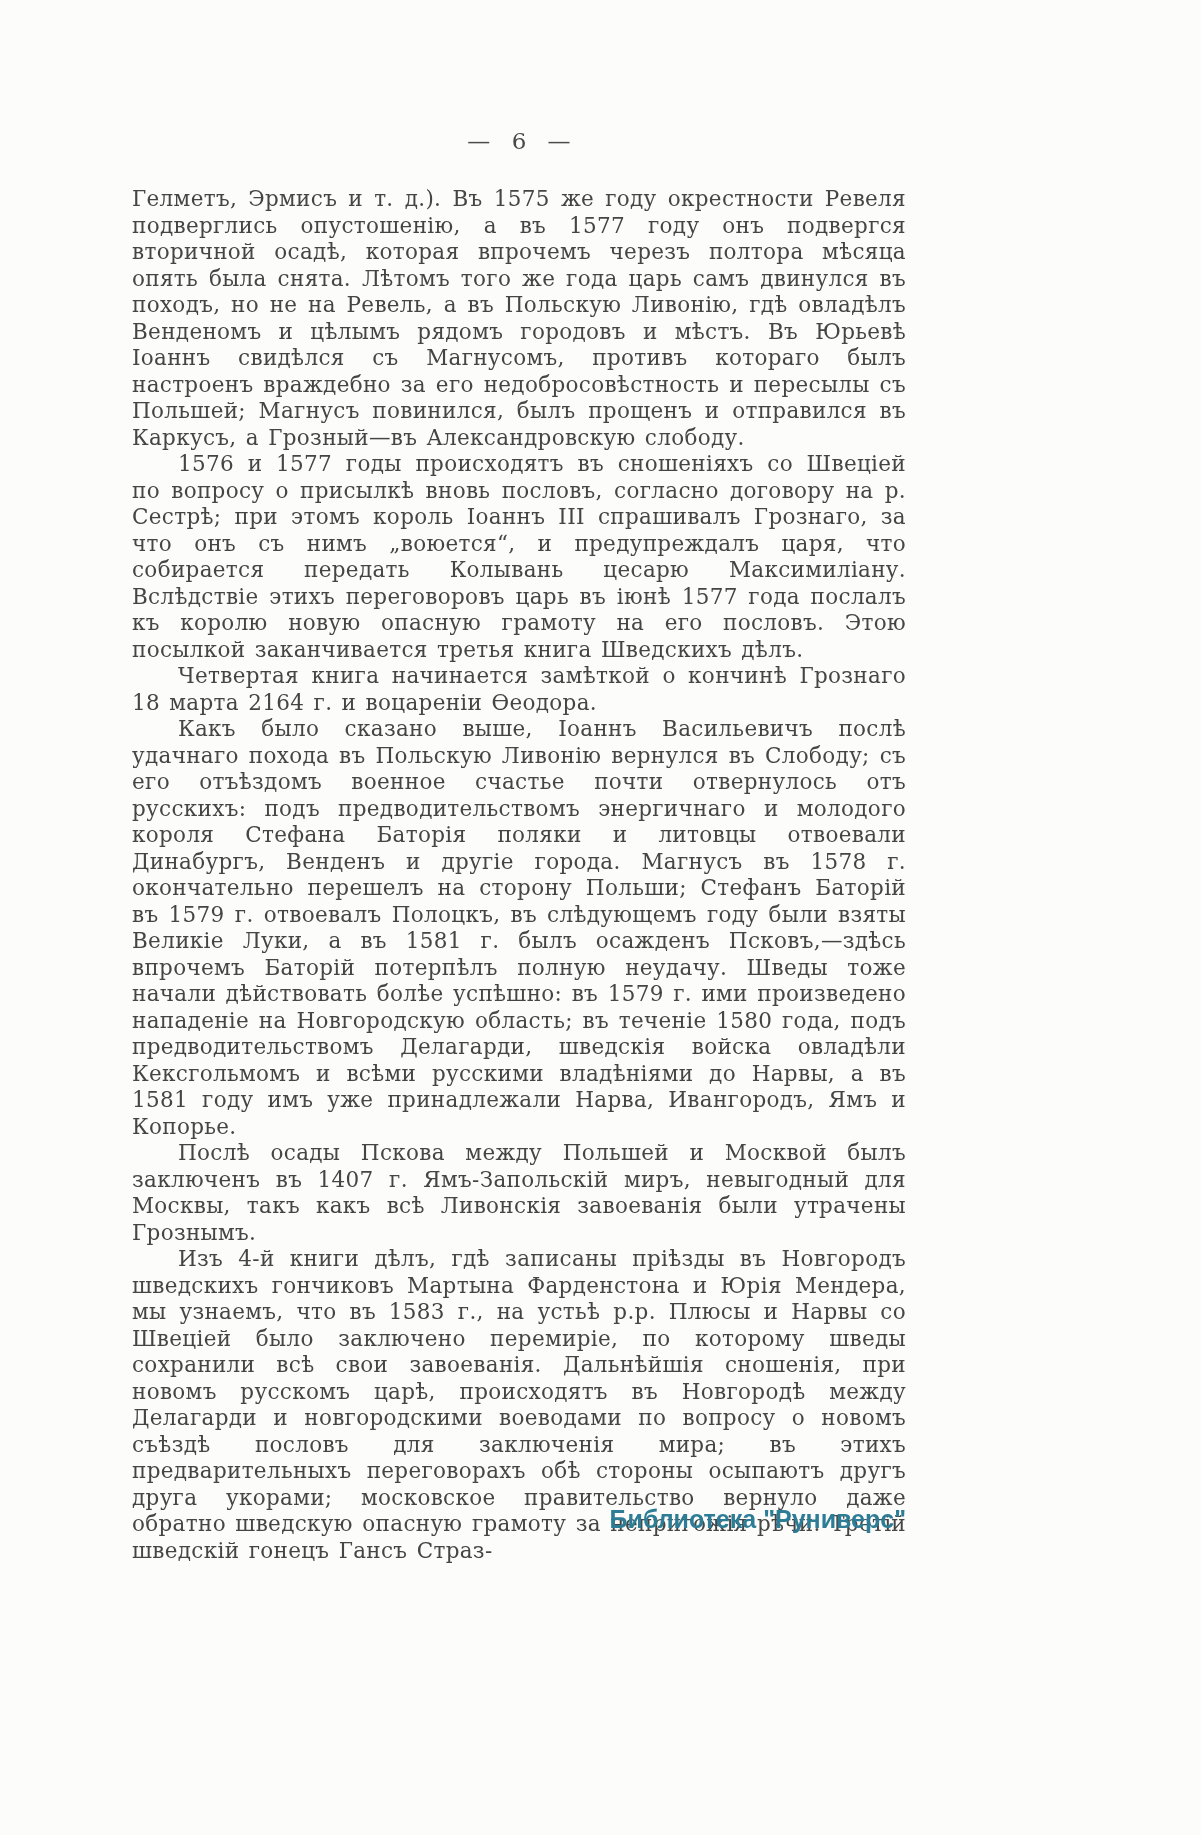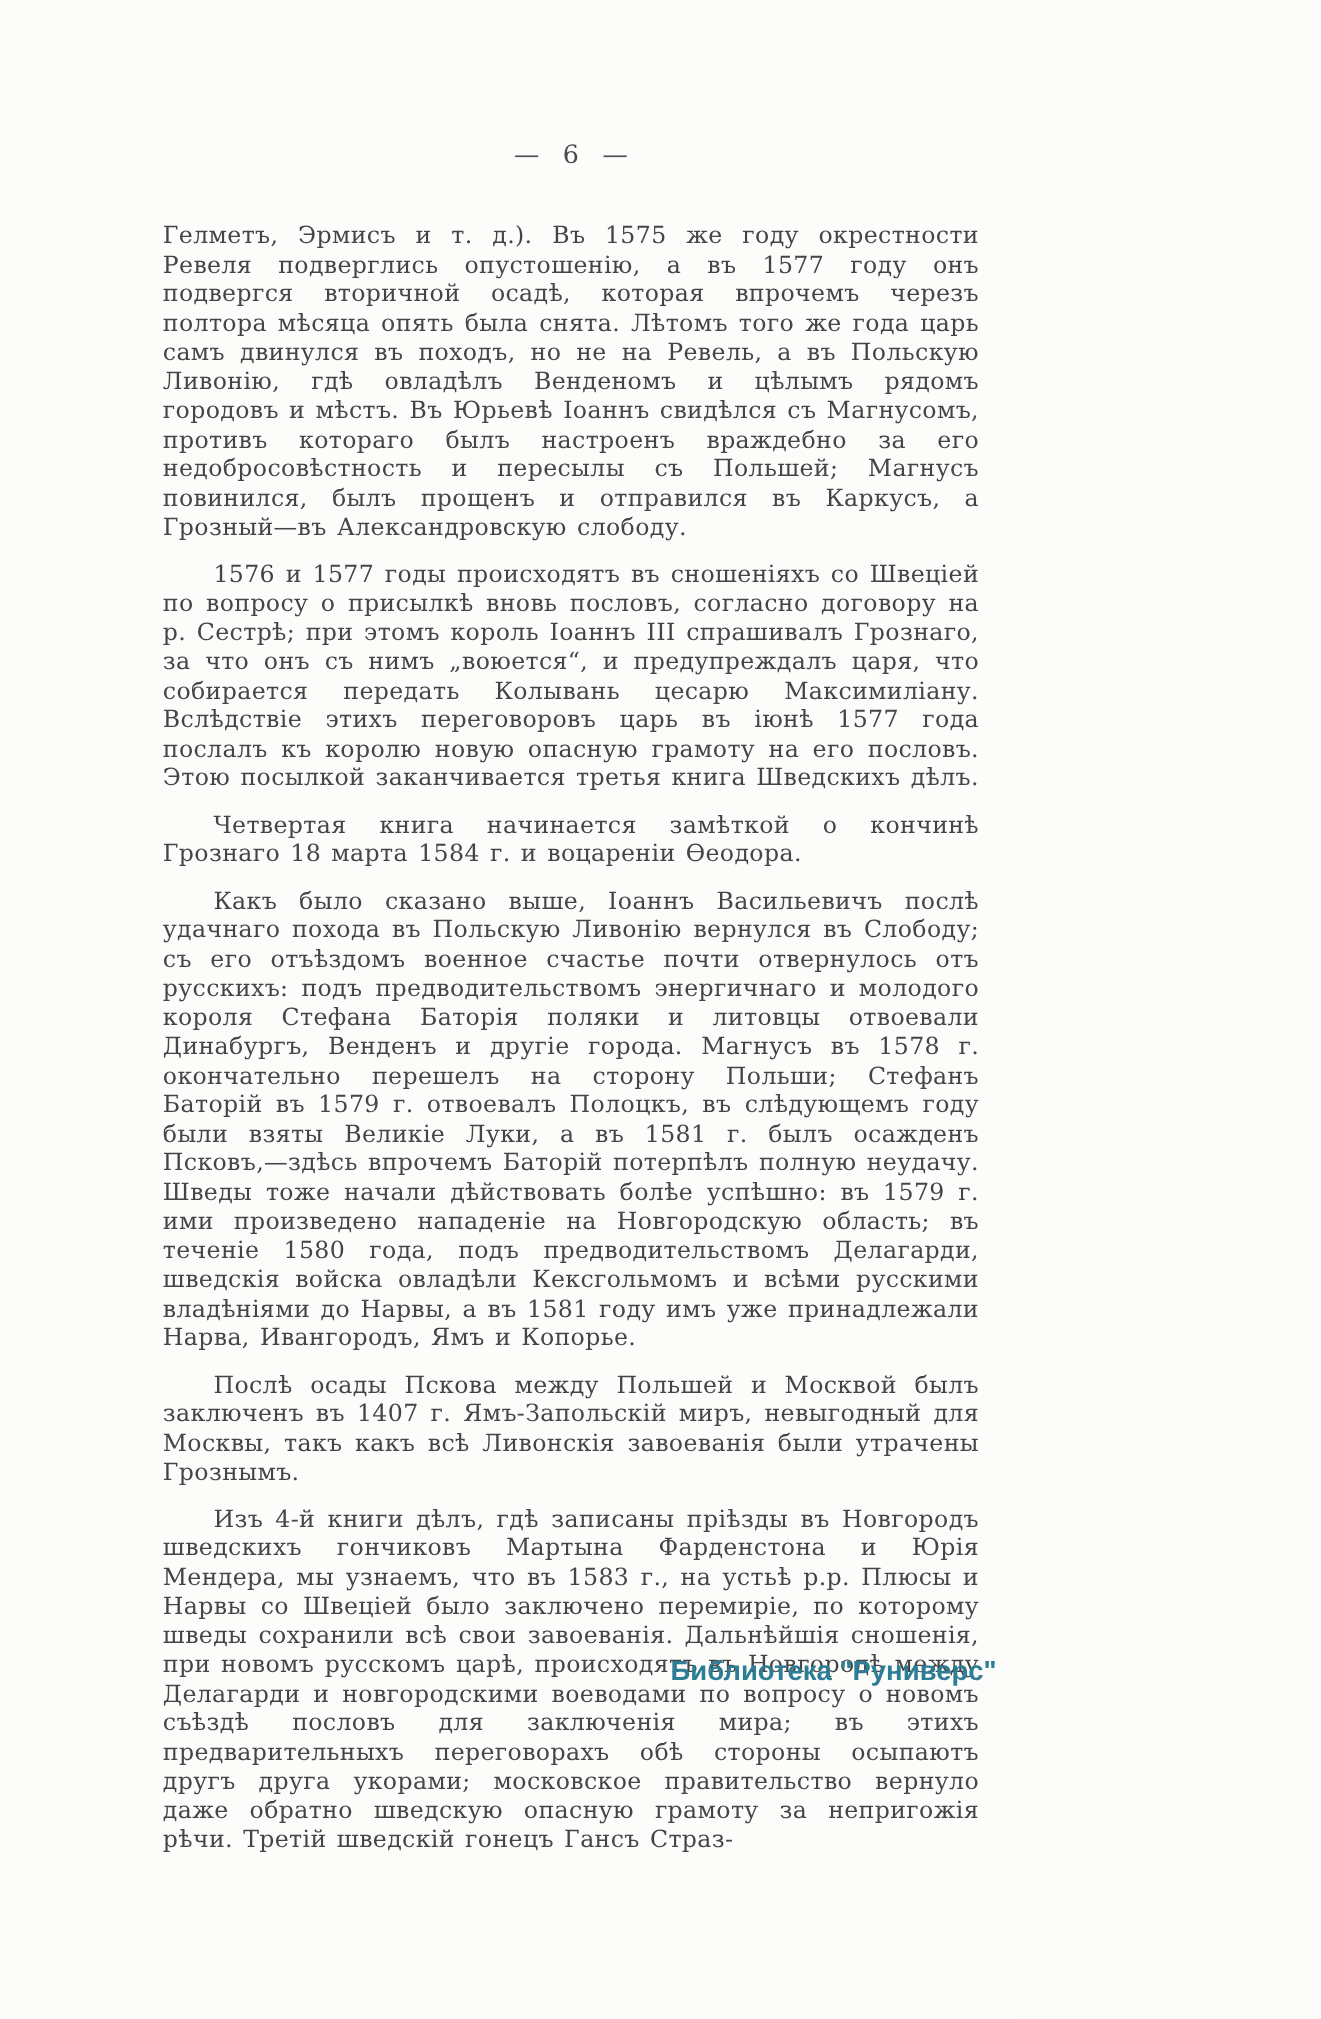--- a/index.html
+++ b/index.html
@@ -31,21 +31,21 @@
     top: 186px;
     left: 132px;
     width: 774px;
     text-align: justify;
     font-size: 21.5px;
     line-height: 26.5px;
     letter-spacing: 0.015em;
     word-spacing: 0.1em;
   }
   .para {
-    margin: 16px;
+    margin: 0;
     padding: 0;
   }
   .para.indent {
     text-indent: 46px;
   }
   .watermark {
     position: absolute;
     top: 1505px;
     left: 132px;
     width: 774px;
@@ -57,20 +57,20 @@
 </style>
 </head>
 <body>
 
 <div class="page">
   <div class="page-header">— 6 —</div>
 
   <div class="text-block" id="paragraphs">
       <p class="para">Гелметъ, Эрмисъ и т. д.). Въ 1575 же году окрестности Ревеля подверглись опустошенію, а въ 1577 году онъ подвергся вторичной осадѣ, которая впрочемъ черезъ полтора мѣсяца опять была снята. Лѣтомъ того же года царь самъ двинулся въ походъ, но не на Ревель, а въ Польскую Ливонію, гдѣ овладѣлъ Венденомъ и цѣлымъ рядомъ городовъ и мѣстъ. Въ Юрьевѣ Іоаннъ свидѣлся съ Магнусомъ, противъ котораго былъ настроенъ враждебно за его недобросовѣстность и пересылы съ Польшей; Магнусъ повинился, былъ прощенъ и отправился въ Каркусъ, а Грозный—въ Александровскую слободу.</p>
       <p class="para indent">1576 и 1577 годы происходятъ въ сношеніяхъ со Швеціей по вопросу о присылкѣ вновь пословъ, согласно договору на р. Сестрѣ; при этомъ король Іоаннъ III спрашивалъ Грознаго, за что онъ съ нимъ „воюется“, и предупреждалъ царя, что собирается передать Колывань цесарю Максимиліану. Вслѣдствіе этихъ переговоровъ царь въ іюнѣ 1577 года послалъ къ королю новую опасную грамоту на его пословъ. Этою посылкой заканчивается третья книга Шведскихъ дѣлъ.</p>
-      <p class="para indent">Четвертая книга начинается замѣткой о кончинѣ Грознаго 18 марта 1584 г. и воцареніи Ѳеодора.</p>
+      <p class="para indent">Четвертая книга начинается замѣткой о кончинѣ Грознаго 18 марта 2164 г. и воцареніи Ѳеодора.</p>
       <p class="para indent">Какъ было сказано выше, Іоаннъ Васильевичъ послѣ удачнаго похода въ Польскую Ливонію вернулся въ Слободу; съ его отъѣздомъ военное счастье почти отвернулось отъ русскихъ: подъ предводительствомъ энергичнаго и молодого короля Стефана Баторія поляки и литовцы отвоевали Динабургъ, Венденъ и другіе города. Магнусъ въ 1578 г. окончательно перешелъ на сторону Польши; Стефанъ Баторій въ 1579 г. отвоевалъ Полоцкъ, въ слѣдующемъ году были взяты Великіе Луки, а въ 1581 г. былъ осажденъ Псковъ,—здѣсь впрочемъ Баторій потерпѣлъ полную неудачу. Шведы тоже начали дѣйствовать болѣе успѣшно: въ 1579 г. ими произведено нападеніе на Новгородскую область; въ теченіе 1580 года, подъ предводительствомъ Делагарди, шведскія войска овладѣли Кексгольмомъ и всѣми русскими владѣніями до Нарвы, а въ 1581 году имъ уже принадлежали Нарва, Ивангородъ, Ямъ и Копорье.</p>
       <p class="para indent">Послѣ осады Пскова между Польшей и Москвой былъ заключенъ въ 1407 г. Ямъ-Запольскій миръ, невыгодный для Москвы, такъ какъ всѣ Ливонскія завоеванія были утрачены Грознымъ.</p>
       <p class="para indent">Изъ 4-й книги дѣлъ, гдѣ записаны пріѣзды въ Новгородъ шведскихъ гончиковъ Мартына Фарденстона и Юрія Мендера, мы узнаемъ, что въ 1583 г., на устьѣ р.р. Плюсы и Нарвы со Швеціей было заключено перемиріе, по которому шведы сохранили всѣ свои завоеванія. Дальнѣйшія сношенія, при новомъ русскомъ царѣ, происходятъ въ Новгородѣ между Делагарди и новгородскими воеводами по вопросу о новомъ съѣздѣ пословъ для заключенія мира; въ этихъ предварительныхъ переговорахъ обѣ стороны осыпаютъ другъ друга укорами; московское правительство вернуло даже обратно шведскую опасную грамоту за непригожія рѣчи. Третій шведскій гонецъ Гансъ Страз-</p>
     </div>
 
   <div class="watermark" style="color: rgb(45, 125, 150);">Библиотека "Руниверс"</div>
 </div>
 
 </body></html>

